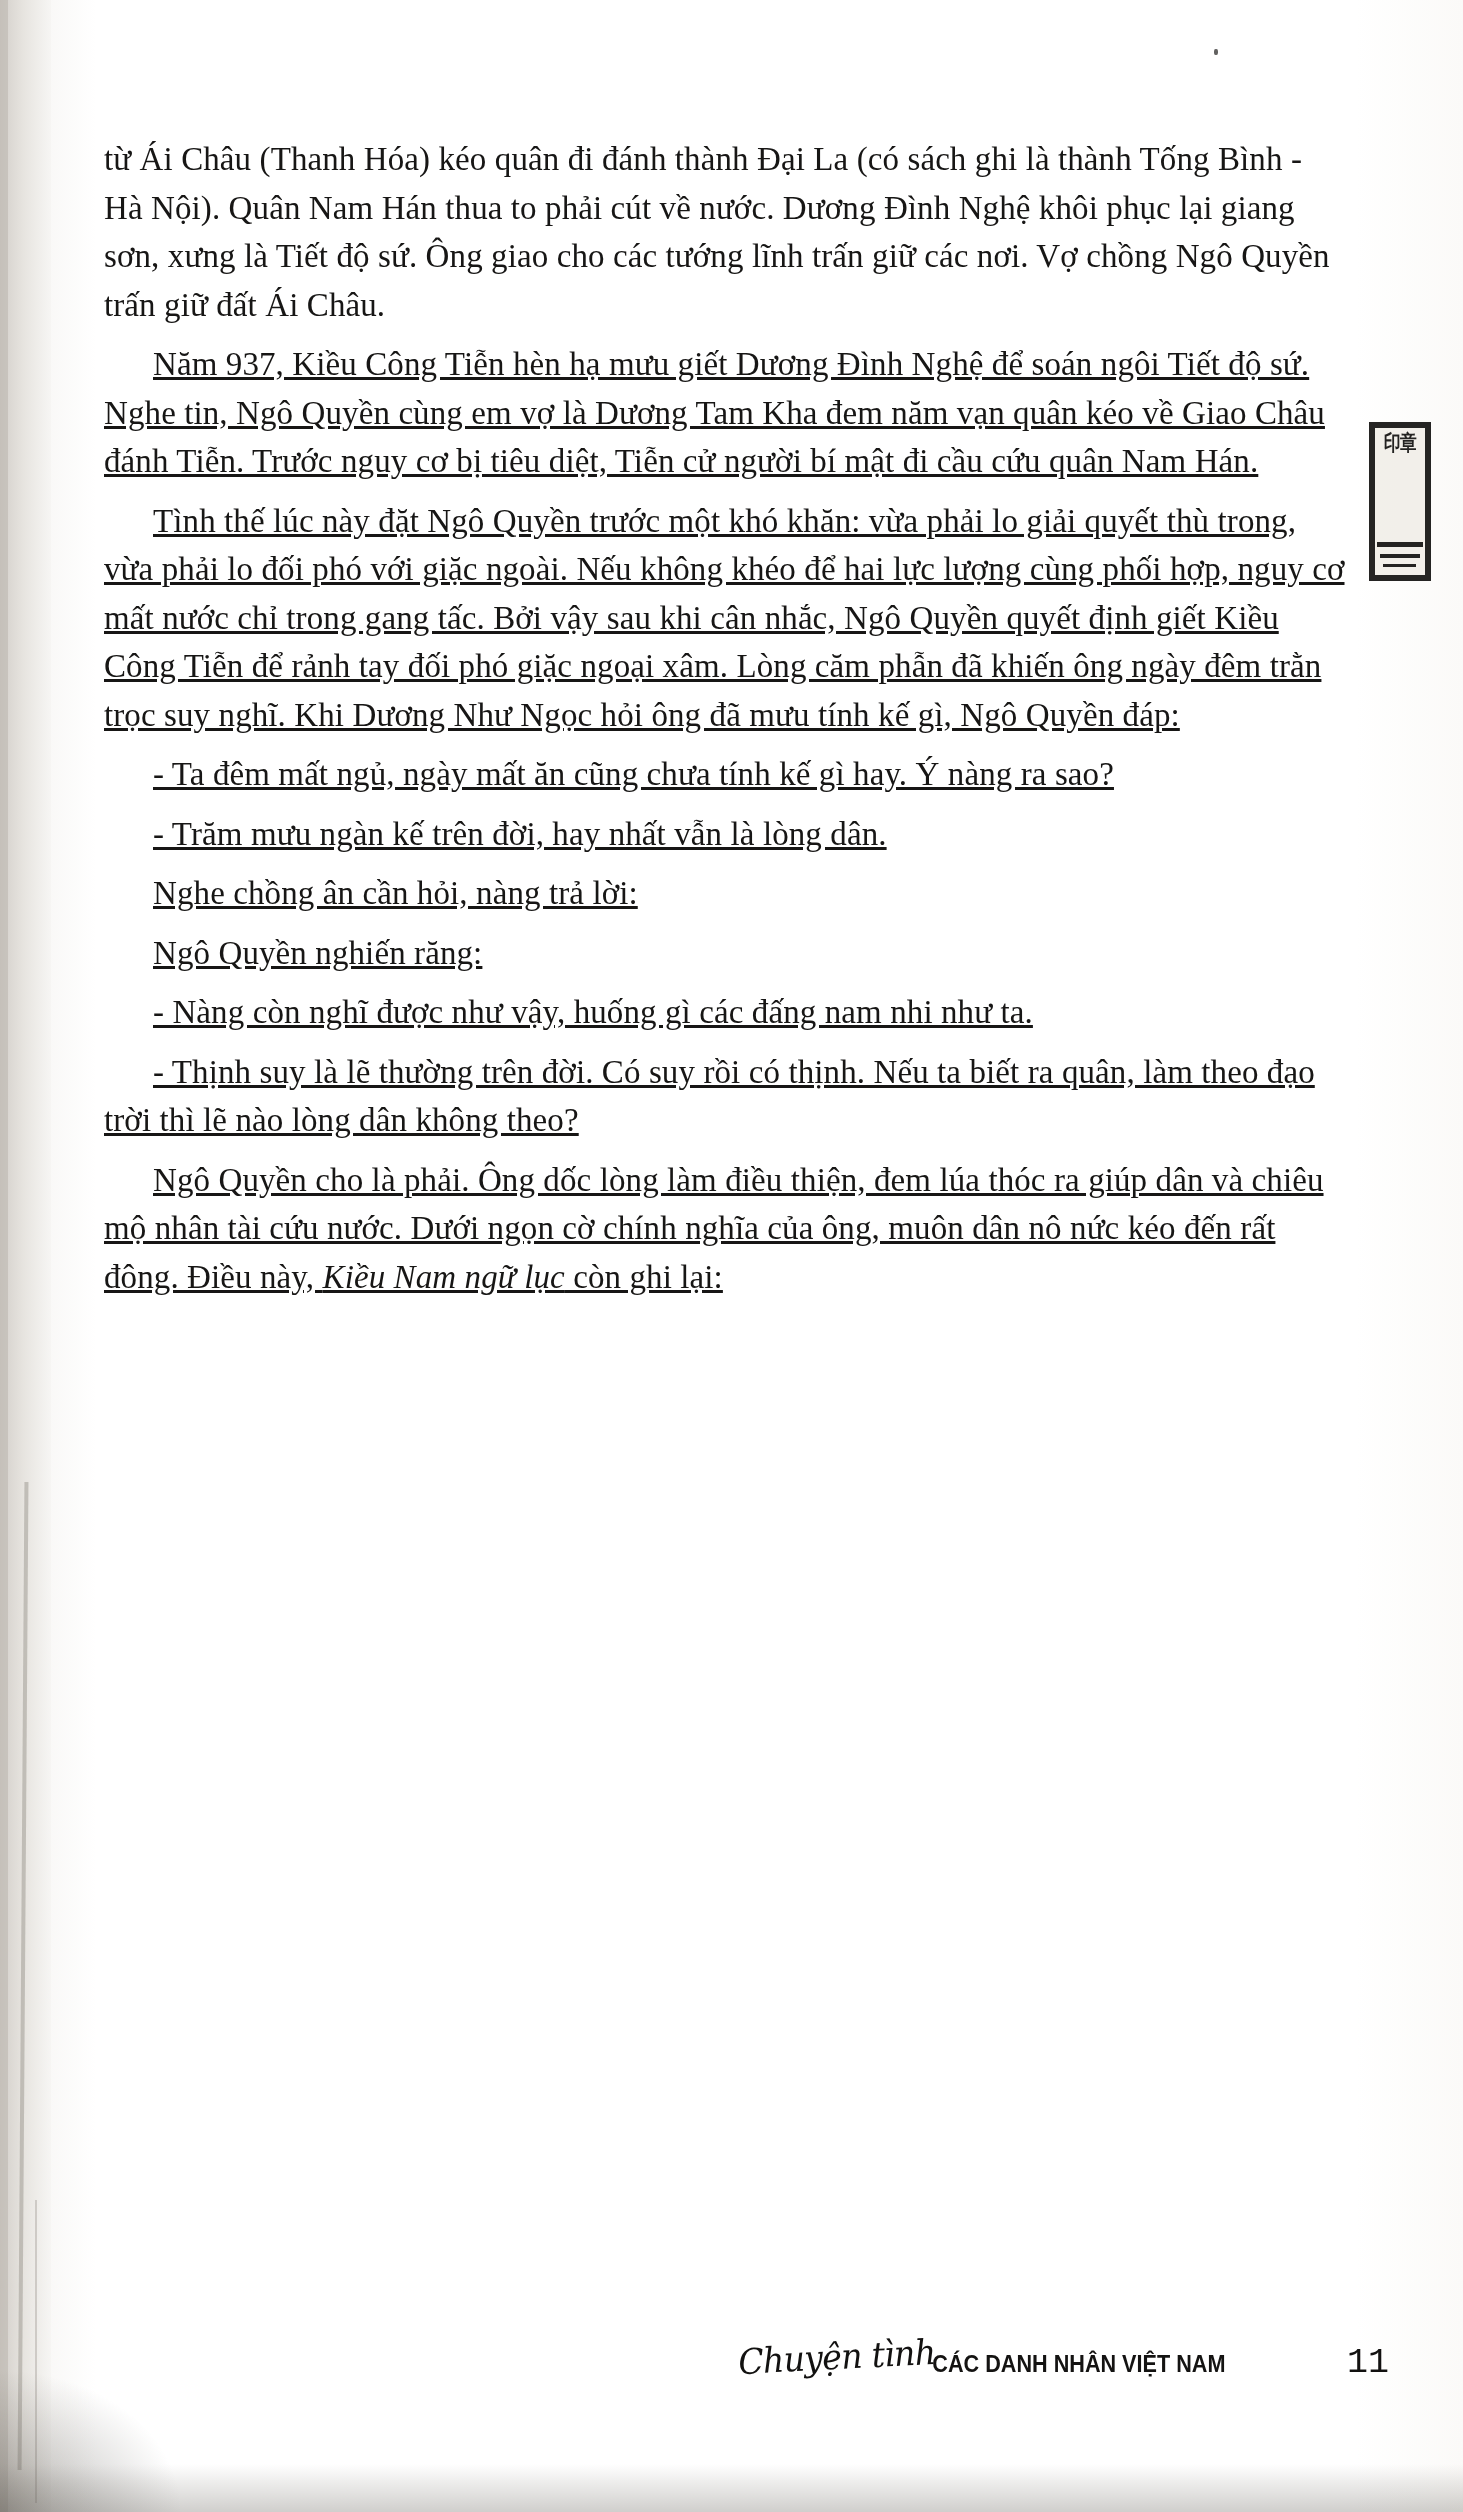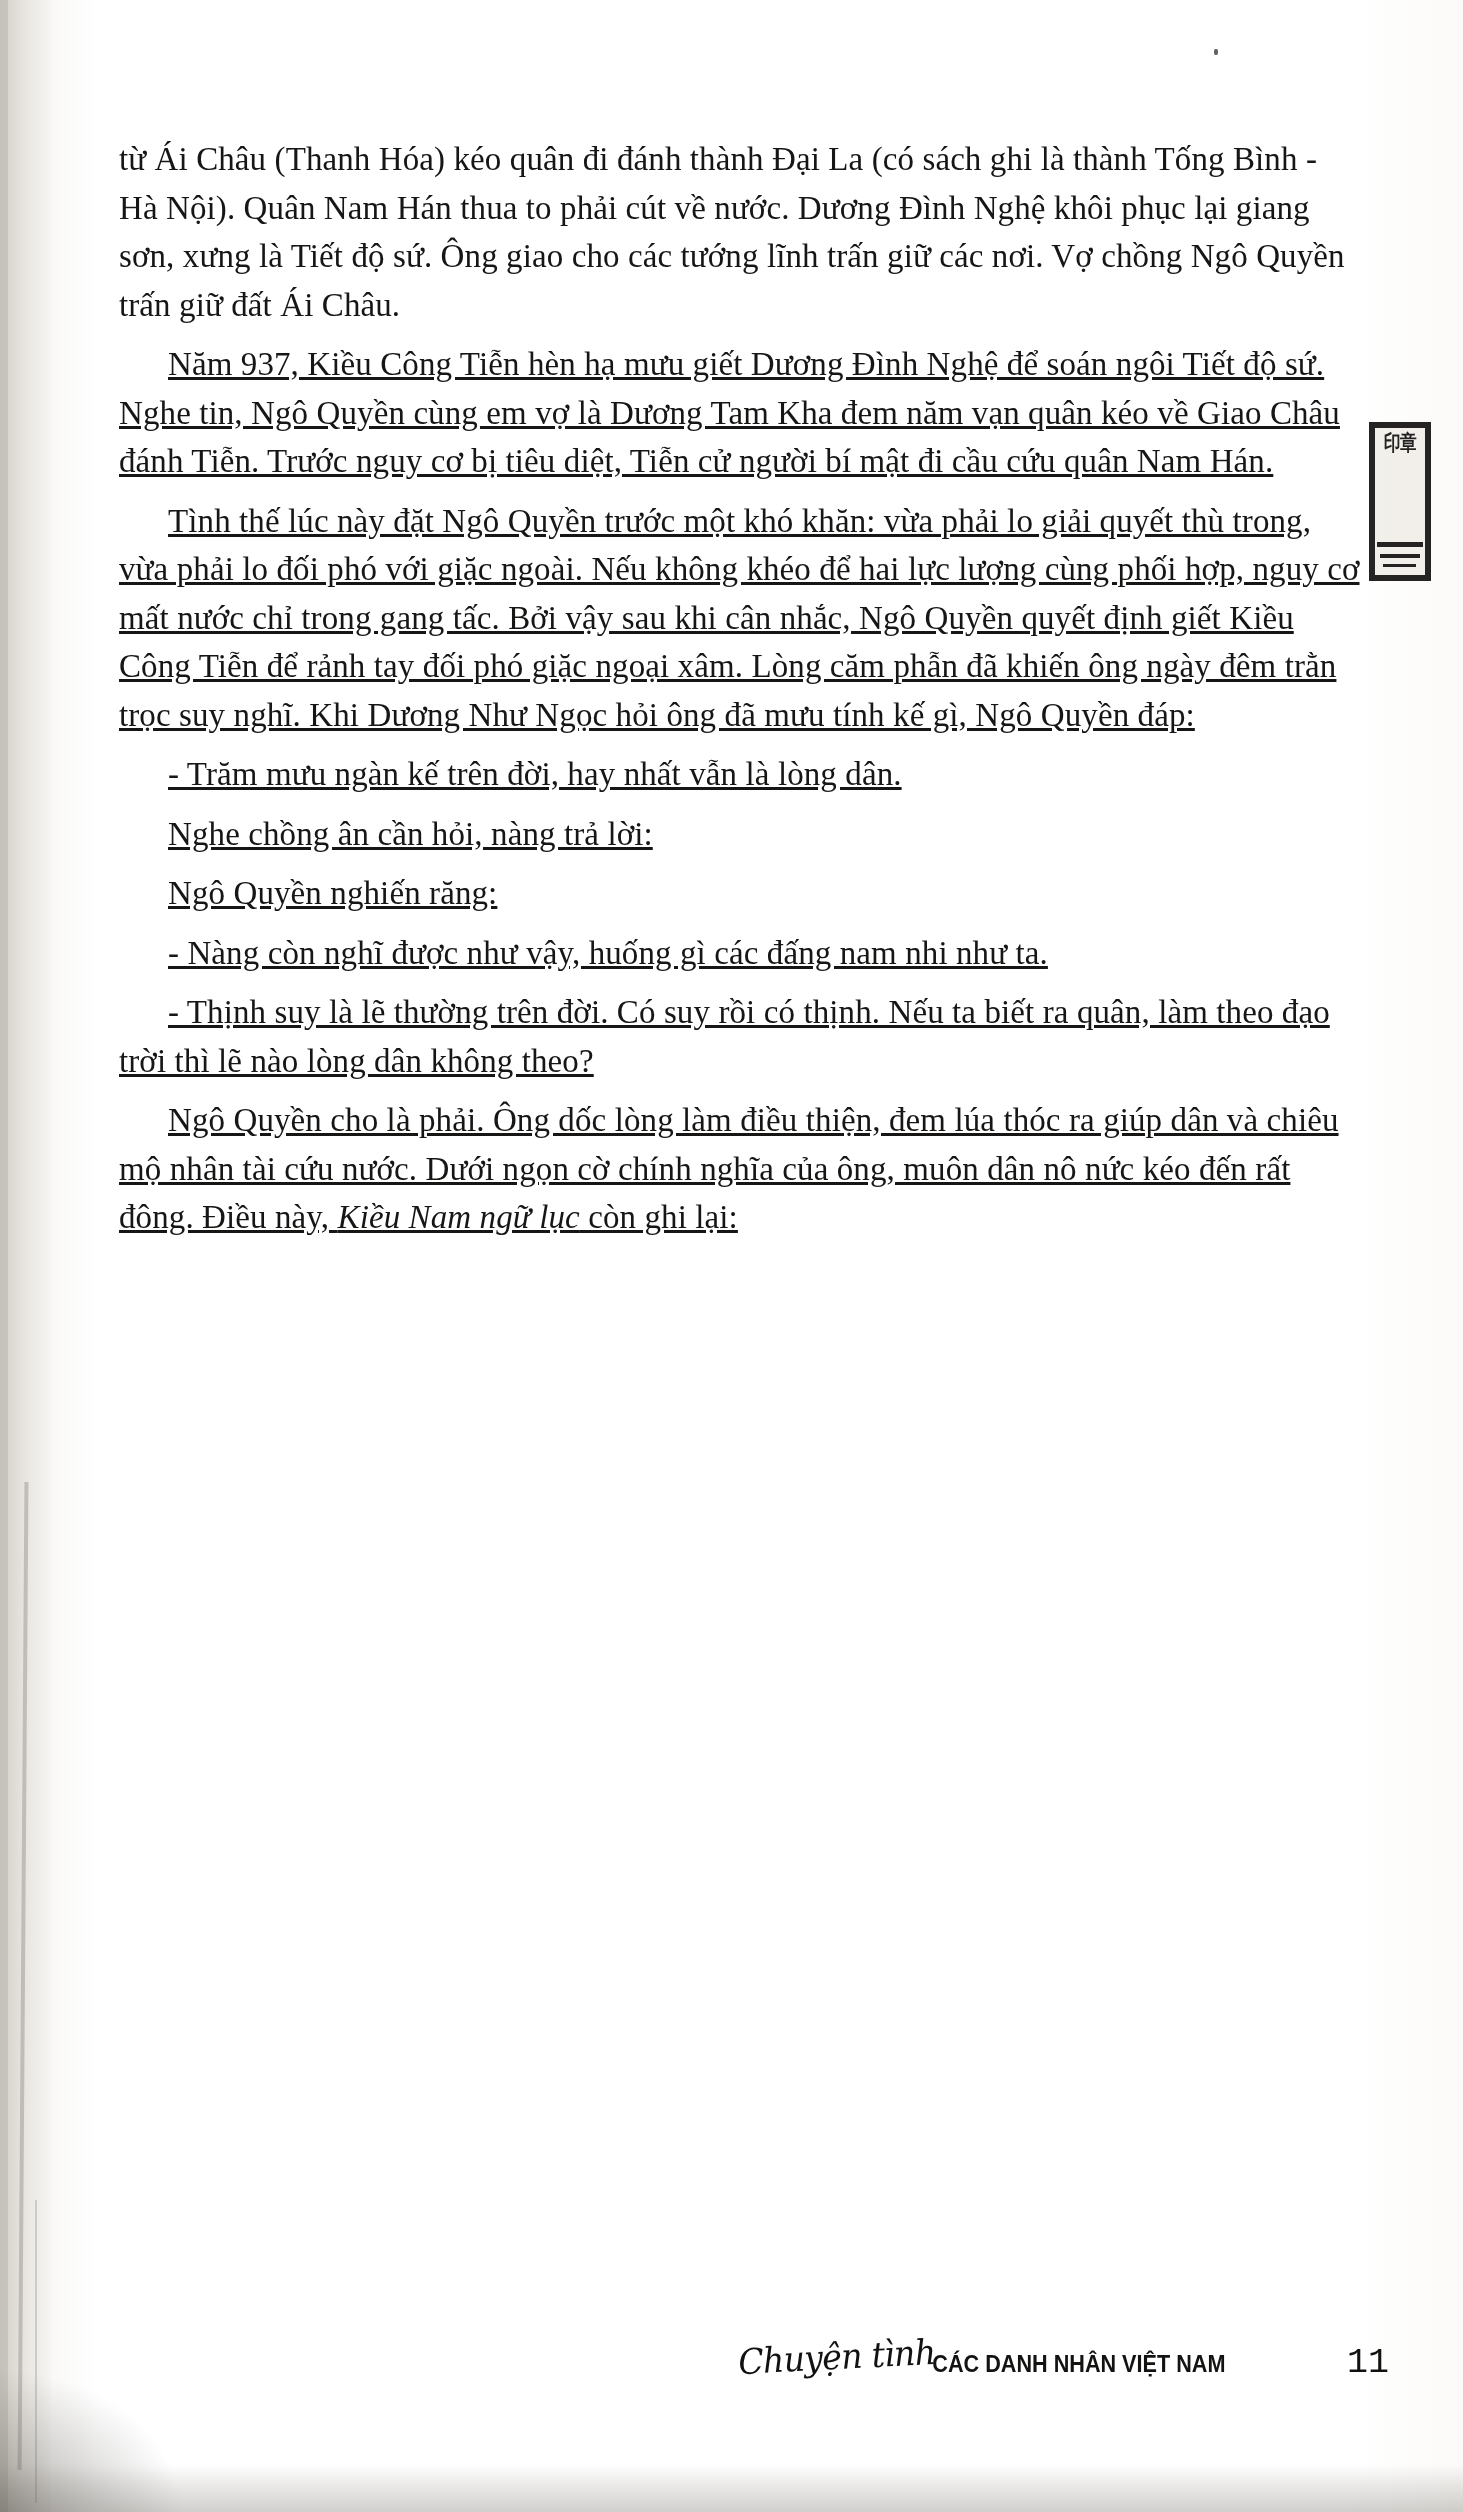--- a/index.html
+++ b/index.html
@@ -70,21 +70,21 @@
     width: 4px;
     height: 5.6px;
     background: #3b3a38;
     border-radius: 40%;
     opacity: 0.8;
   }
 
   
   .text-column {
     position: absolute;
-    left: 119px;
+    left: 104px;
     top: 135px;
     width: 1243px;
   }
 
   .para {
     font-size: 33px;
     line-height: 1.47;
     color: #171615;
     margin: 0 0 11px 0;
     letter-spacing: 0.1px;
@@ -207,20 +207,21 @@
     <div class="speckle" style="left:8px;top:120px;width:46px;height:4.8px;"></div>
     <div class="speckle" style="left:11px;top:132px;width:40px;height:4px;"></div>
     <div class="speckle" style="left:14.3px;top:142px;width:33px;height:3.2px;"></div>
   </div>
 
   <div class="text-column">
 
     <p class="para">từ Ái Châu (Thanh Hóa) kéo quân đi đánh thành Đại La (có sách ghi là thành Tống Bình - Hà Nội). Quân Nam Hán thua to phải cút về nước. Dương Đình Nghệ khôi phục lại giang sơn, xưng là Tiết độ sứ. Ông giao cho các tướng lĩnh trấn giữ các nơi. Vợ chồng Ngô Quyền trấn giữ đất Ái Châu.</p>
     <p class="para indent">Năm 937, Kiều Công Tiễn hèn hạ mưu giết Dương Đình Nghệ để soán ngôi Tiết độ sứ. Nghe tin, Ngô Quyền cùng em vợ là Dương Tam Kha đem năm vạn quân kéo về Giao Châu đánh Tiễn. Trước nguy cơ bị tiêu diệt, Tiễn cử người bí mật đi cầu cứu quân Nam Hán.</p>
     <p class="para indent">Tình thế lúc này đặt Ngô Quyền trước một khó khăn: vừa phải lo giải quyết thù trong, vừa phải lo đối phó với giặc ngoài. Nếu không khéo để hai lực lượng cùng phối hợp, nguy cơ mất nước chỉ trong gang tấc. Bởi vậy sau khi cân nhắc, Ngô Quyền quyết định giết Kiều Công Tiễn để rảnh tay đối phó giặc ngoại xâm. Lòng căm phẫn đã khiến ông ngày đêm trằn trọc suy nghĩ. Khi Dương Như Ngọc hỏi ông đã mưu tính kế gì, Ngô Quyền đáp:</p>
+    <p class="para indent">- Ta đêm mất ngủ, ngày mất ăn cũng chưa tính kế gì hay. Ý nàng ra sao?</p>
     <p class="para indent">- Trăm mưu ngàn kế trên đời, hay nhất vẫn là lòng dân.</p>
     <p class="para indent">Nghe chồng ân cần hỏi, nàng trả lời:</p>
     <p class="para indent">Ngô Quyền nghiến răng:</p>
     <p class="para indent">- Nàng còn nghĩ được như vậy, huống gì các đấng nam nhi như ta.</p>
     <p class="para indent">- Thịnh suy là lẽ thường trên đời. Có suy rồi có thịnh. Nếu ta biết ra quân, làm theo đạo trời thì lẽ nào lòng dân không theo?</p>
 
     <p class="para indent"><span>Ngô Quyền cho là phải. Ông dốc lòng làm điều thiện, đem lúa thóc ra giúp dân và chiêu mộ nhân tài cứu nước. Dưới ngọn cờ chính nghĩa của ông, muôn dân nô nức kéo đến rất đông. Điều này, </span><span class="ital">Kiều Nam ngữ lục</span><span> còn ghi lại:</span></p>
 
   </div>
 

